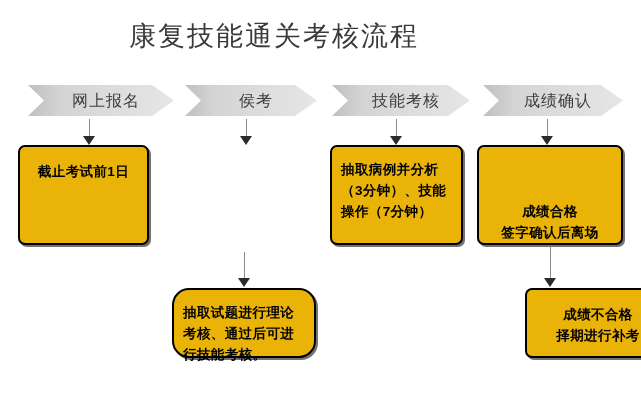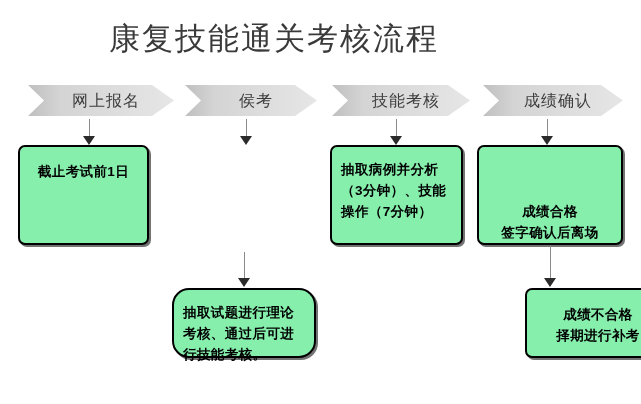--- a/index.html
+++ b/index.html
@@ -20,21 +20,21 @@
     height: 404px;
   }
 
   
   .title {
     position: absolute;
     left: 0;
     top: 18px;
     width: 548px;
     text-align: center;
-    font-size: 31px;
+    font-size: 27px;
     font-weight: 400;
     color: #3a3a3a;
     letter-spacing: 2px;
     font-family: "DejaVu Serif", "Liberation Serif", serif;
     white-space: nowrap;
   }
 
   
   .chev {
     position: absolute;
@@ -49,21 +49,21 @@
     -webkit-clip-path: polygon(0 0, calc(100% - 22px) 0, 100% 50%, calc(100% - 22px) 100%, 0 100%, 16px 50%);
     clip-path: polygon(0 0, calc(100% - 22px) 0, 100% 50%, calc(100% - 22px) 100%, 0 100%, 16px 50%);
     letter-spacing: 1px;
     white-space: nowrap;
   }
   .chev span { display: inline-block; padding-left: 10px; }
 
   
   .box {
     position: absolute;
-    background: #86efac;
+    background: #eab308;
     border: 2.2px solid #000000;
     border-radius: 7px;
     box-sizing: border-box;
     box-shadow: 2px 2px 0 rgba(0,0,0,0.55);
     font-size: 13.5px;
     font-weight: bold;
     color: #000000;
     line-height: 21px;
     letter-spacing: 0.4px;
     display: flex;

